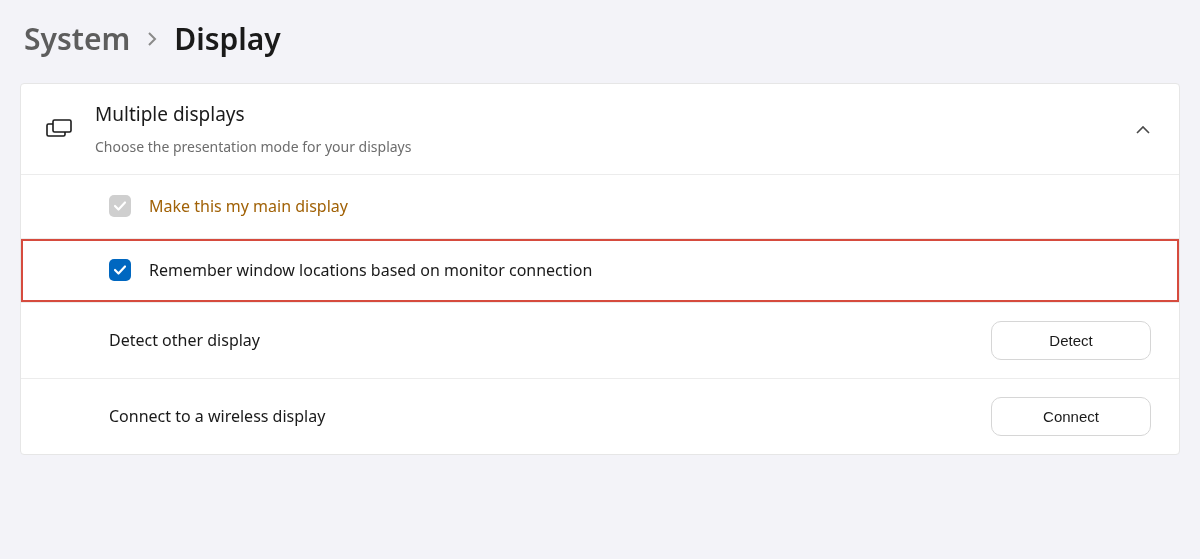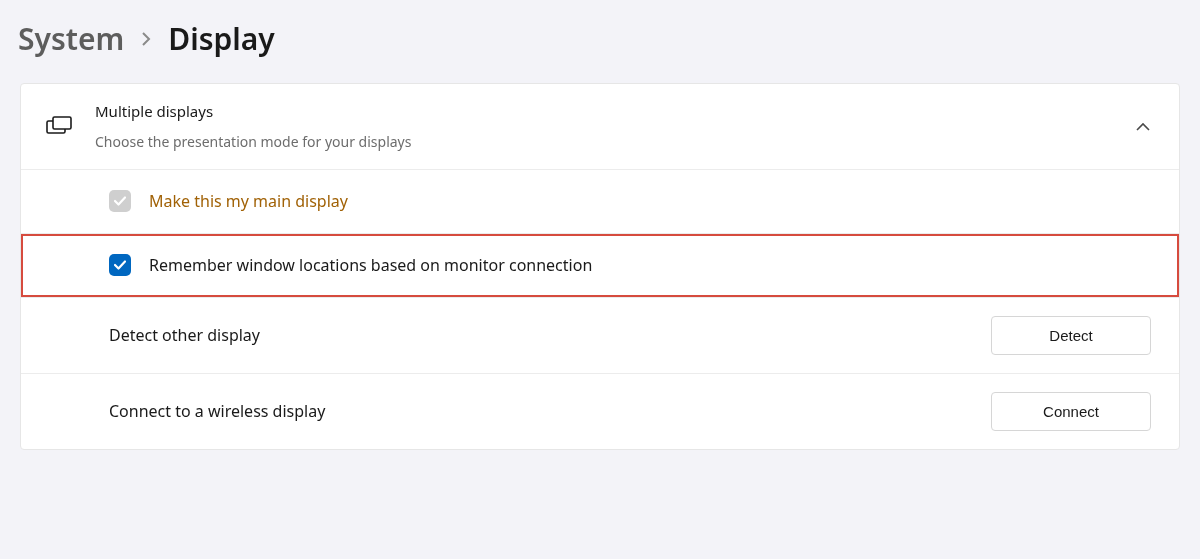--- a/index.html
+++ b/index.html
@@ -8,21 +8,21 @@
     background: #f3f3f8;
     width: 1200px;
     height: 559px;
     overflow: hidden;
     color: #1a1a1a;
   }
   .breadcrumb {
     display: flex;
     align-items: center;
     gap: 16px;
-    padding: 18px 18px 24px 18px;
+    padding: 18px 18px 24px 24px;
   }
   .breadcrumb .parent {
     font-size: 30px;
     font-weight: 600;
     color: #5d5d5d;
   }
   .breadcrumb .sep {
     font-size: 20px;
     color: #8a8a8a;
   }
@@ -46,21 +46,21 @@
     border-bottom: 1px solid #ececec;
     cursor: pointer;
   }
   .section-icon {
     width: 28px; height: 28px;
     display:flex; align-items:center; justify-content:center;
     color:#1a1a1a;
   }
   .section-titles { flex: 1; }
   .section-title {
-    font-size: 15px;
+    font-size: 19px;
     font-weight: 400;
     color: #1a1a1a;
     line-height: 1.3;
   }
   .section-sub {
     font-size: 14px;
     color: #6d6d6d;
     margin-top: 10px;
   }
   .chevron {
@@ -96,21 +96,21 @@
   }
   .checkbox.disabled svg path { stroke: #fff; }
   .highlight {
     box-shadow: inset 0 0 0 2px #d64b3e;
   }
   .action-btn {
     min-width: 160px;
     padding: 10px 22px;
     background: #ffffff;
     border: 1px solid #d6d6d6;
-    border-radius: 4px;
+    border-radius: 10px;
     font-size: 15px;
     color: #1a1a1a;
     cursor: pointer;
     text-align: center;
   }
 </style>
 </head>
 <body>
 
 <div class="breadcrumb">

